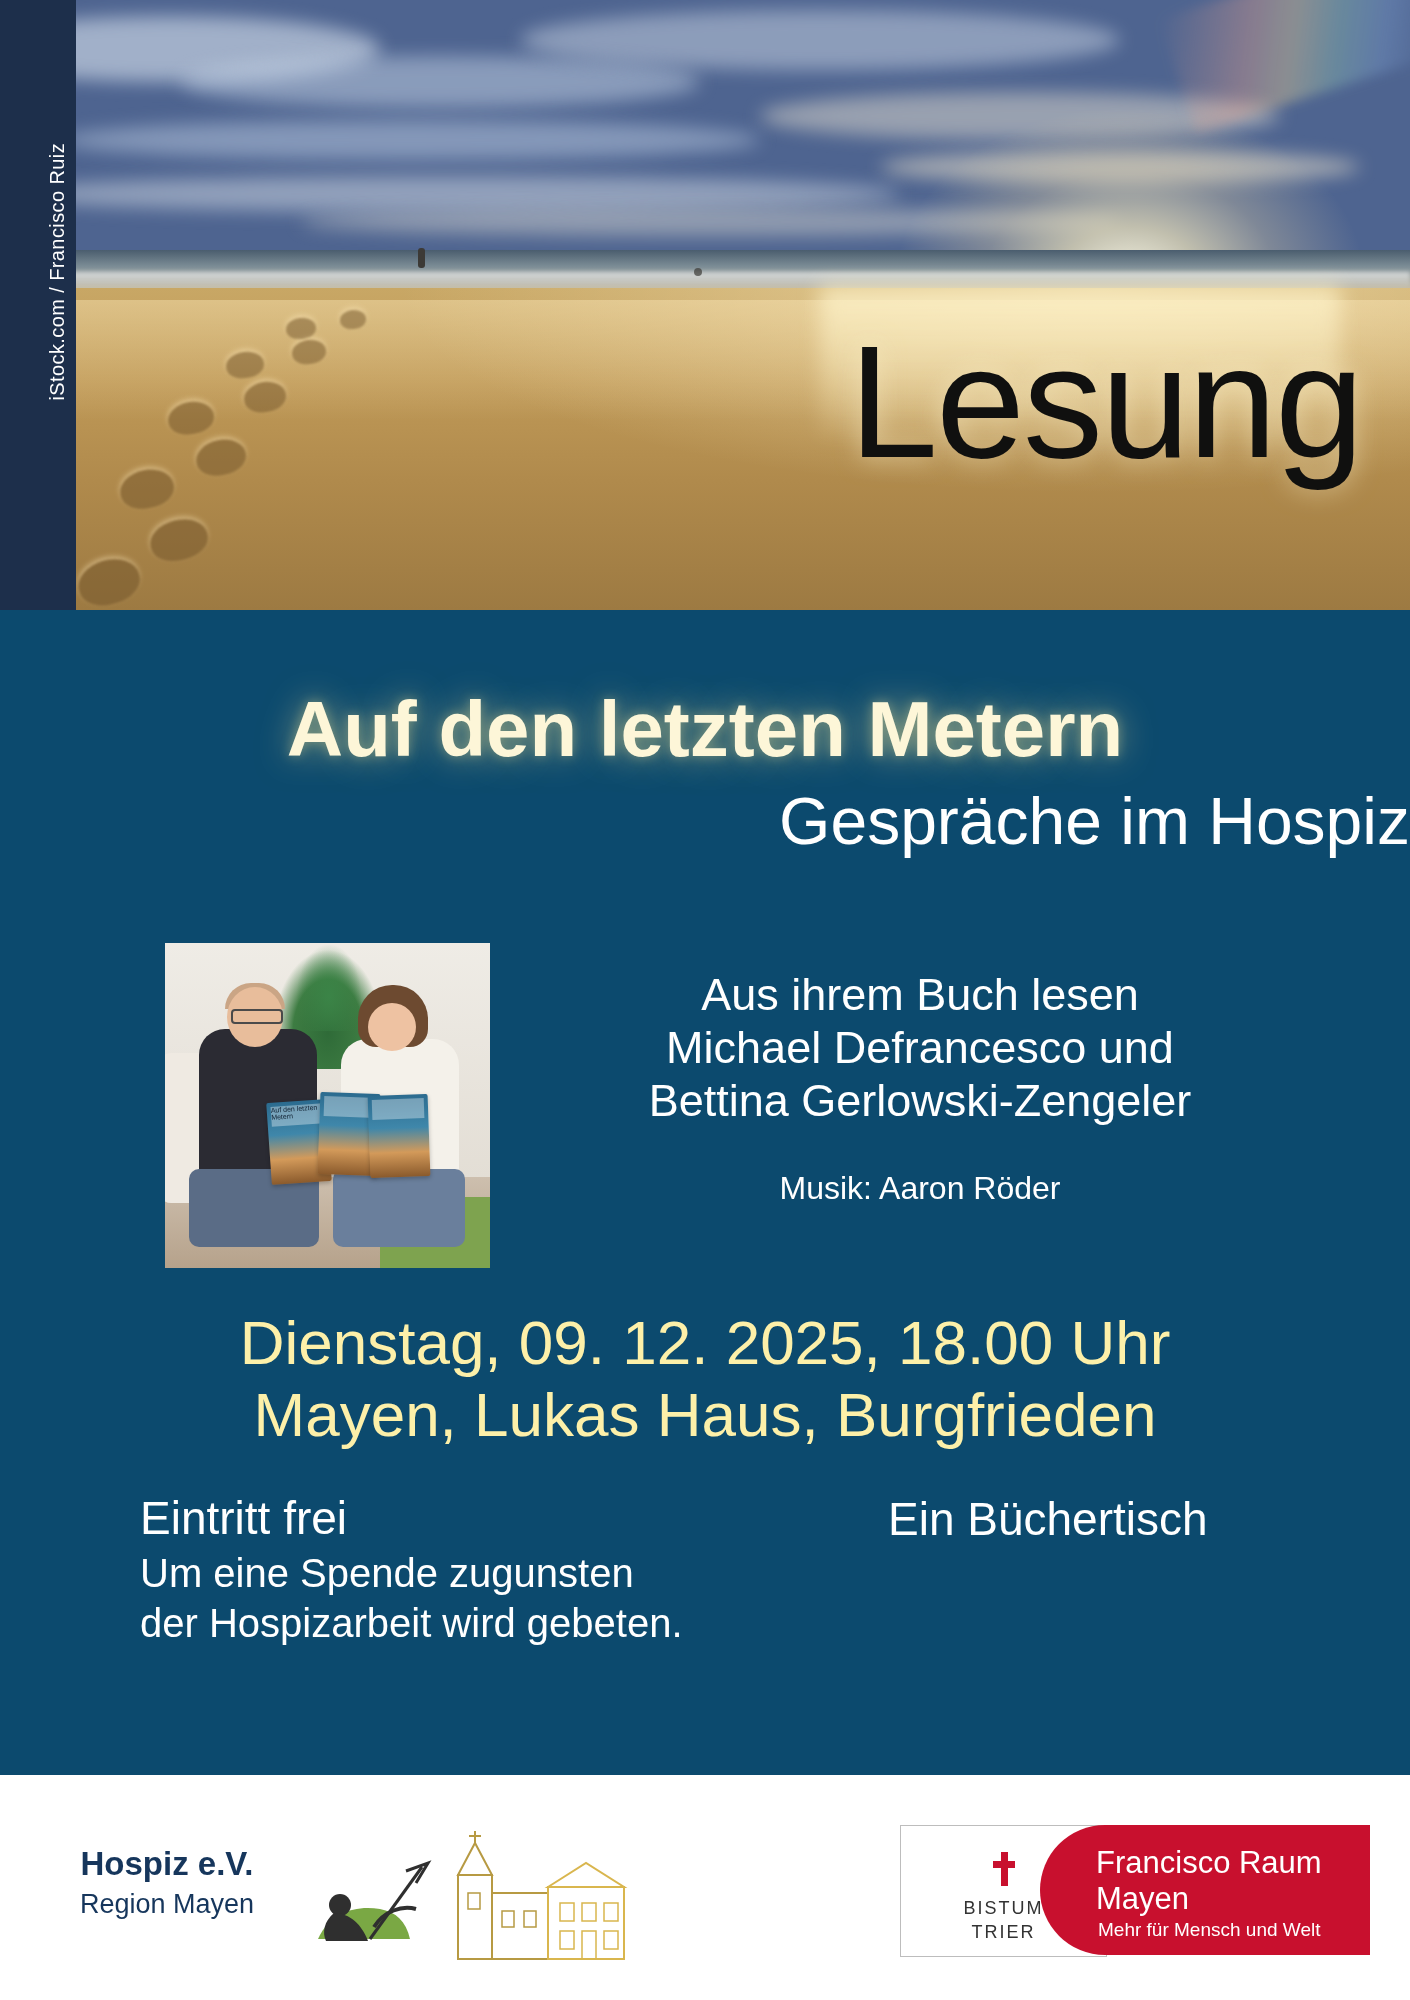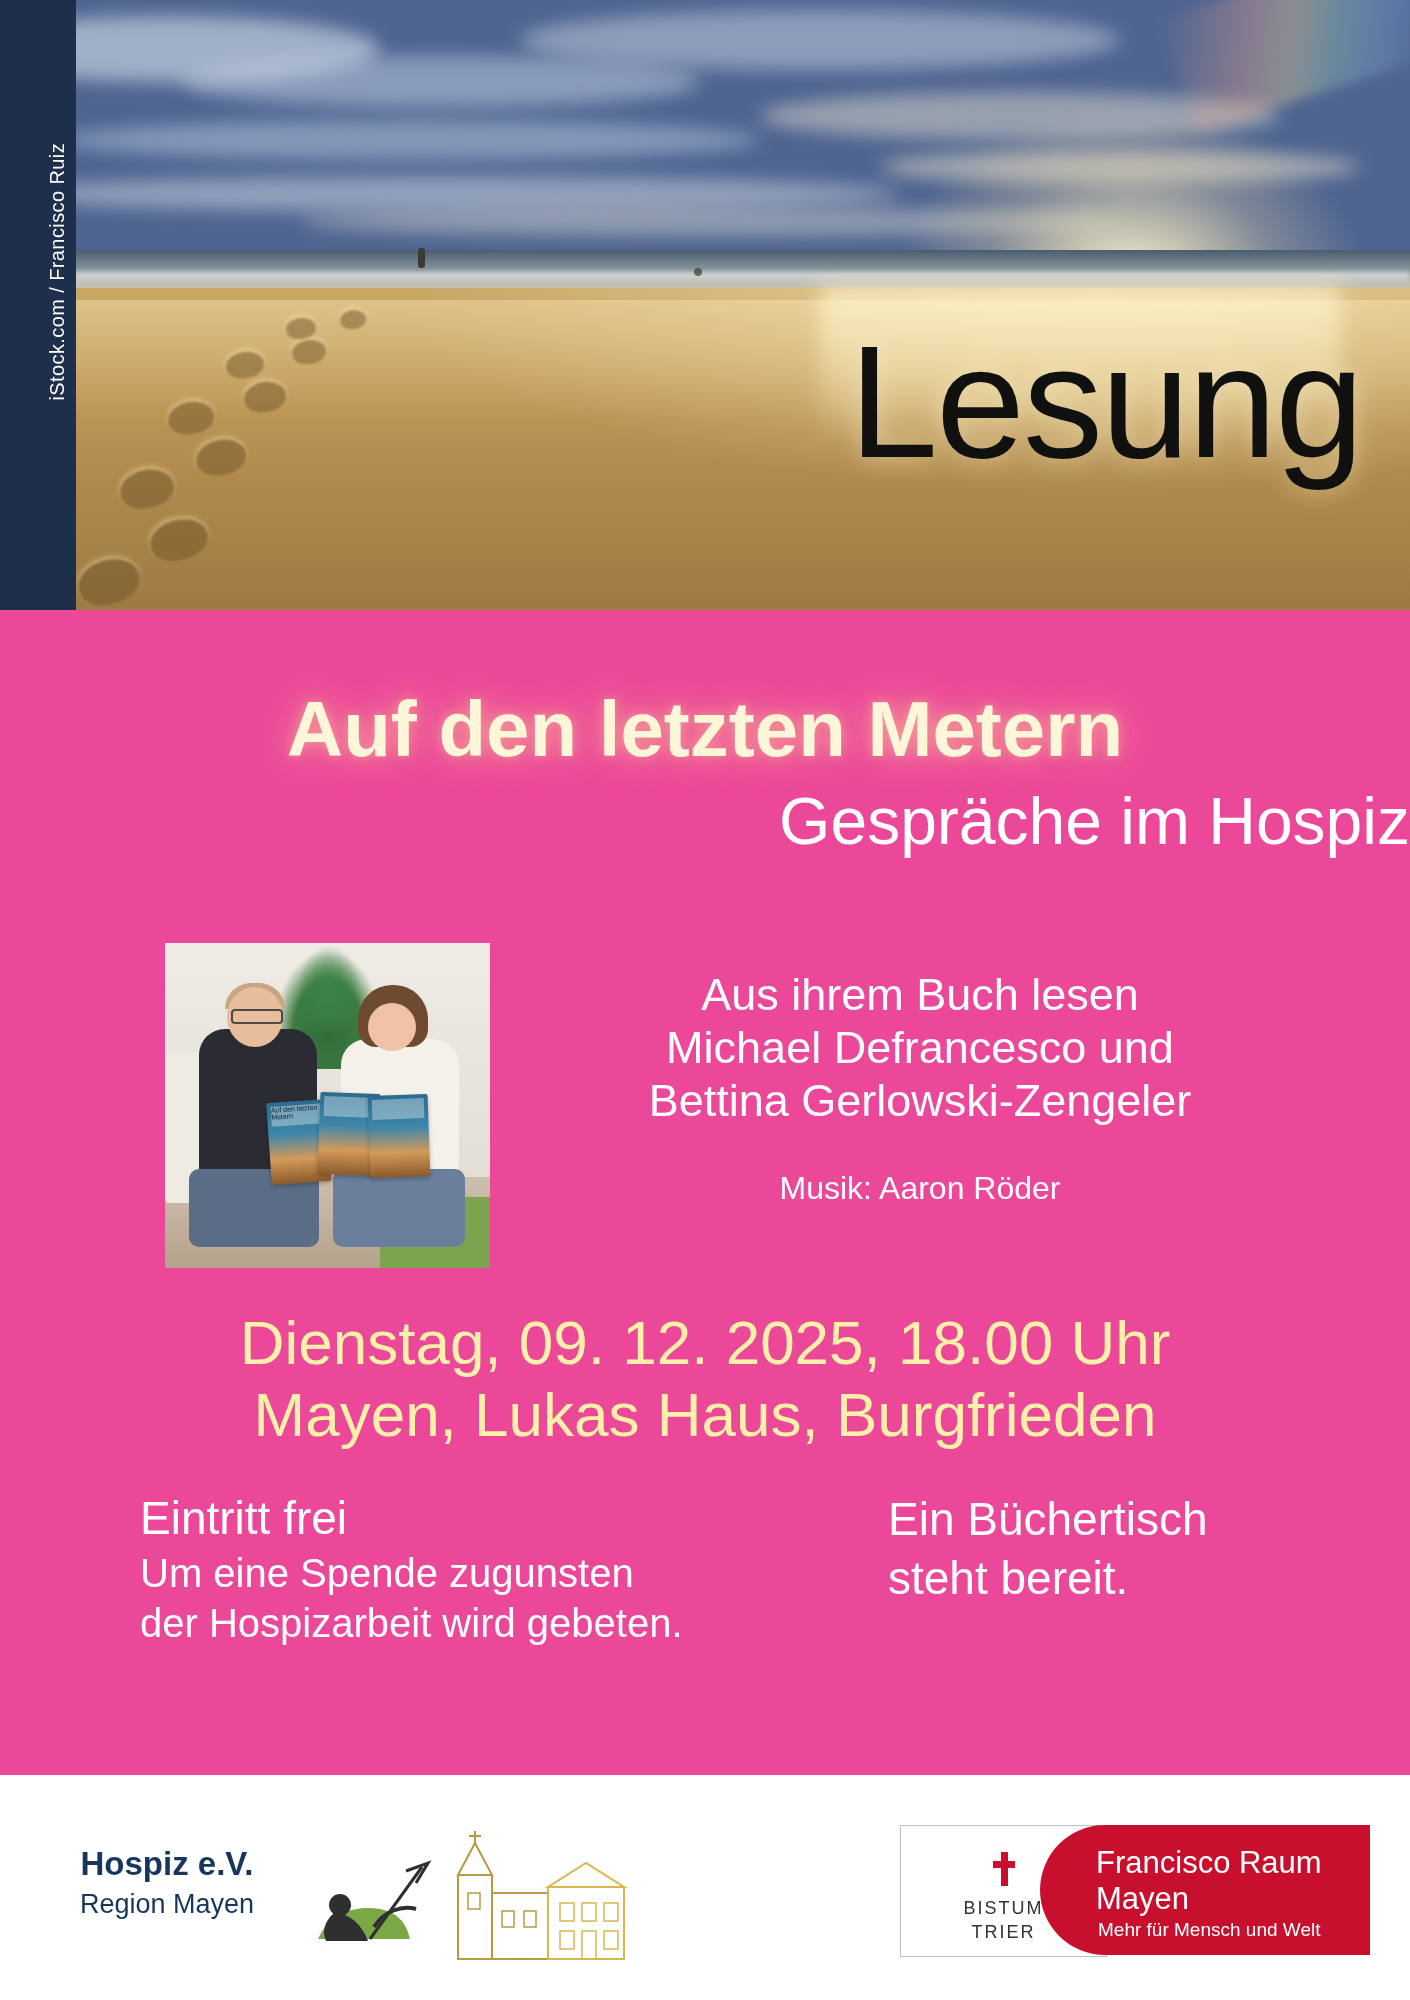--- a/index.html
+++ b/index.html
@@ -198,21 +198,21 @@
     text-shadow: 0 0 26px rgba(255,246,210,0.55);
   }
 
   
   .panel {
     position: absolute;
     left: 0;
     top: 610px;
     width: 1410px;
     height: 1165px;
-    background: #ec4899;
+    background: #0c4a6e;
   }
 
   .main-title {
     position: absolute;
     left: 0;
     top: 80px;
     width: 100%;
     text-align: center;
     font-size: 78px;
     line-height: 1;
@@ -549,21 +549,20 @@
     <div class="venue-line">Mayen, Lukas Haus, Burgfrieden</div>
 
     <div class="col-left">
       <div class="lead">Eintritt frei</div>
       <div>Um eine Spende zugunsten</div>
       <div>der Hospizarbeit wird gebeten.</div>
     </div>
 
     <div class="col-right">
       <div>Ein Büchertisch</div>
-      <div>steht bereit.</div>
     </div>
   </div>
 
   <div class="footer">
 
     <div class="logo-hospiz">
       <div class="l1">Hospiz e.V.</div>
       <div class="l2">Region Mayen</div>
     </div>
 

